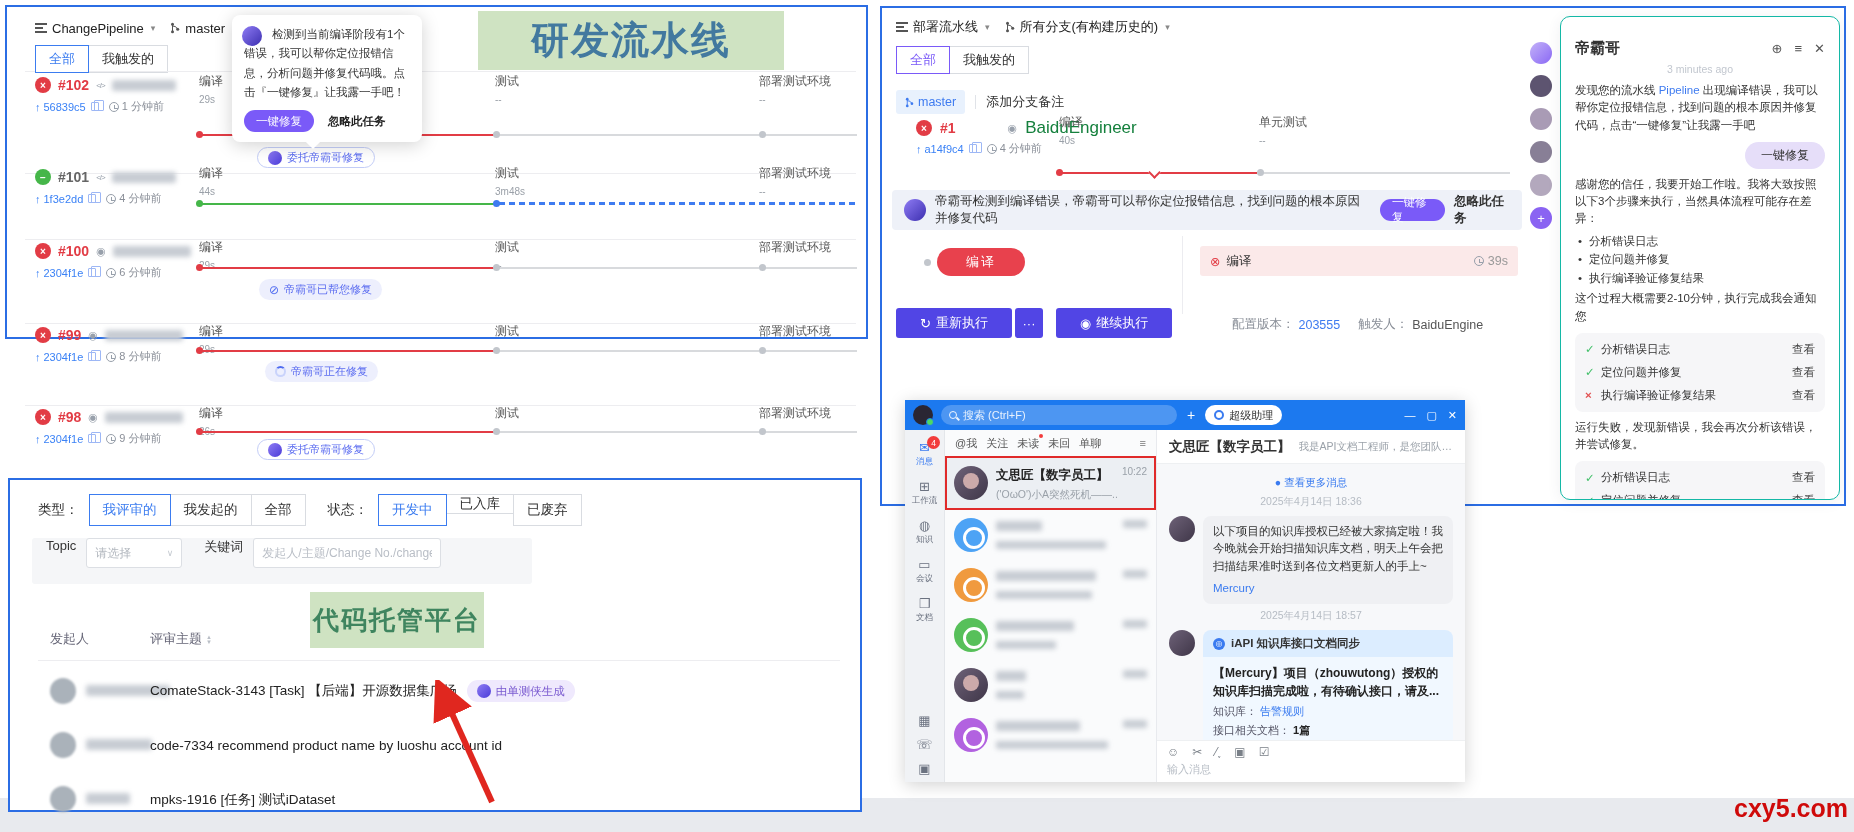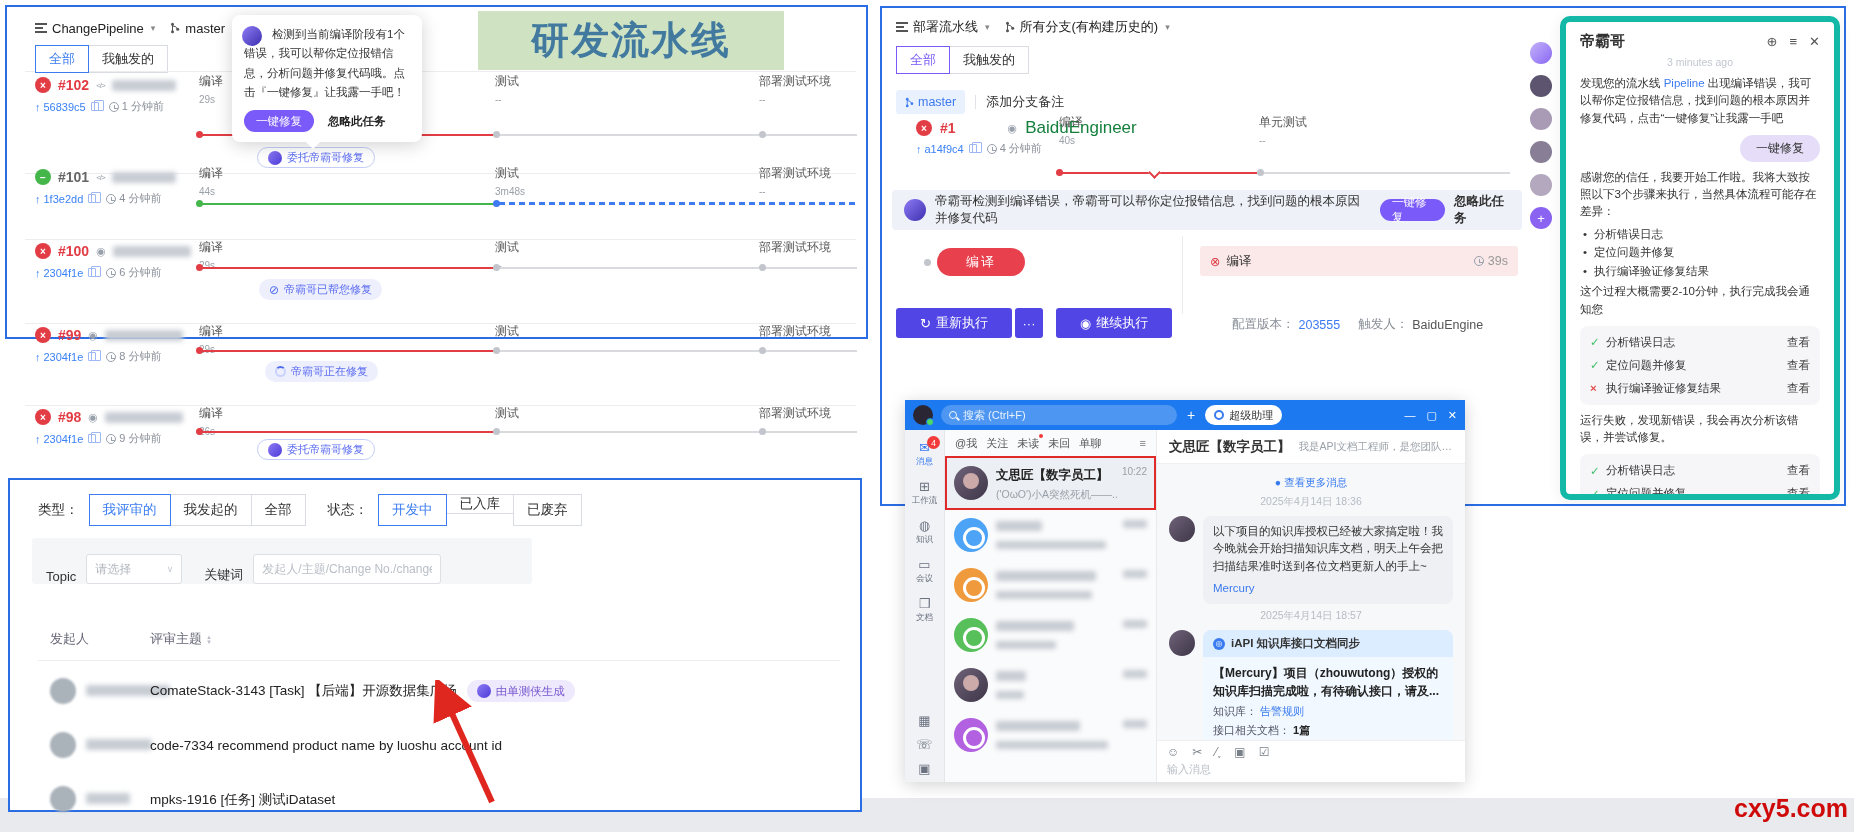--- a/index.html
+++ b/index.html
@@ -52,37 +52,37 @@
 .vnotch{position:absolute;width:9px;height:9px;border-left:2px solid #e23c45;border-bottom:2px solid #e23c45;transform:rotate(-45deg);background:#fff;z-index:3}
 
 .tip{position:absolute;width:190px;background:#fff;border-radius:8px;box-shadow:0 3px 18px rgba(0,0,0,.18);padding:10px 12px 10px 12px;z-index:6}
 .tip::after{content:"";position:absolute;left:76px;bottom:-5px;width:10px;height:10px;background:#fff;transform:rotate(45deg)}
 .tip .txt{font-size:11.5px;line-height:1.68;color:#333}
 .tip .ava{position:absolute;left:10px;top:11px;width:20px;height:20px;border-radius:50%;background:linear-gradient(135deg,#8f7cf4,#3c2fb0)}
 .tip .row{display:flex;align-items:center;gap:14px;margin-top:8px}
 .tip .ign{font-size:11.5px;font-weight:bold;color:#222;cursor:pointer}
 
 .flabel{font-size:13.5px;color:#333}
-.fbar{position:absolute;background:#f5f6f8;border-radius:3px;display:flex;align-items:flex-end;font-size:13px;color:#333}
+.fbar{position:absolute;background:#f5f6f8;border-radius:3px;display:flex;align-items:flex-start;font-size:13px;color:#333}
 .selbox{display:flex;align-items:center;justify-content:space-between;background:#fff;border:1px solid #dcdfe4;border-radius:3px;height:30px;padding:0 8px;font-size:12px;color:#b3b8bf}
 .kwinput{background:#fff;border:1px solid #dcdfe4;border-radius:3px;height:30px;padding:0 8px;font-size:12px;color:#333;outline:none}
 .kwinput::placeholder{color:#b9bec6}
 .thead{font-size:13px;color:#667}
 .rrow .subj{font-size:13.5px;color:#222}
 .gen-badge{display:inline-flex;align-items:center;gap:5px;background:#efe9fd;border-radius:11px;height:22px;padding:0 10px;font-size:11.5px;color:#7a5ad0;margin-left:10px;vertical-align:middle}
 .avatar26{width:26px;height:26px;border-radius:50%;background:#aab2ba;filter:blur(1px)}
 
 .chip{display:inline-flex;align-items:center;gap:4px;background:#e8f1fd;color:#3e7bf0;font-size:12.5px;height:24px;padding:0 9px;border-radius:3px}
 .aibar{position:absolute;background:#eef1f8;border-radius:4px;display:flex;align-items:center;gap:9px;padding:0 12px;font-size:12.5px;color:#333}
 .node-red{position:absolute;width:88px;height:28px;border-radius:14px;background:#e8414d;color:#fff;font-size:13px;display:flex;align-items:center;justify-content:center;letter-spacing:2px}
 .detailrow{position:absolute;background:#fbe9e9;border-radius:3px;display:flex;align-items:center;padding:0 10px;font-size:12.5px;color:#333}
 .act-btn{display:inline-flex;align-items:center;justify-content:center;gap:5px;background:#5145e5;color:#fff;font-size:13px;height:30px;border-radius:3px;cursor:pointer}
 .meta{font-size:12.5px;color:#8a8f98}
 
-.ast{position:absolute;background:#fff;border:6px solid #14b8a6;border-radius:10px;box-shadow:0 2px 14px rgba(60,60,90,.08);padding:10px 14px;overflow:hidden;z-index:3}
+.ast{position:absolute;background:#fff;border:1px solid #14b8a6;border-radius:10px;box-shadow:0 2px 14px rgba(60,60,90,.08);padding:22px 14px;overflow:hidden;z-index:3}
 .ast p{font-size:11.5px;line-height:1.5;color:#333;margin-top:7px}
 .ast .hd{display:flex;align-items:center}
 .ast .hd .t{font-size:15px;font-weight:bold;flex:1}
 .ast .hd .ic{font-size:13px;color:#555;margin-left:12px;cursor:pointer}
 .ast .ts{text-align:center;font-size:10.5px;color:#c2c7cf;margin-top:5px}
 .ast a{color:#3e7bf0;text-decoration:none}
 .ast .reply{display:flex;justify-content:flex-end;margin:8px 0 2px}
 .ast .reply span{background:#e6def9;border-radius:14px;padding:5px 16px;font-size:12px;color:#333}
 .ast ul{list-style:none;margin-top:4px}
 .ast li{font-size:11.5px;line-height:1.65;color:#333;padding-left:14px;position:relative}
@@ -408,20 +408,23 @@
     <div class="fbar" style="left:22px;top:58px;width:500px;height:46px;padding:0 14px;gap:10px">
       <span>Topic</span>
       <div class="selbox" style="width:96px">
           <span>请选择</span>
           <span style="color:#c4c9d0;font-size:9px">∨</span>
         </div>
       <span style="margin-left:12px">关键词</span>
       <input class="kwinput" style="width: 188px;" placeholder="发起人/主题/Change No./changeid">
     </div>
 
+    <div class="banner" style="left:300px;top:112px;width:174px;height:56px;font-size:26px">
+        <span style="color:#3f855f">代码托管平台</span>
+      </div>
 
     <div class="thead abs" style="left:40px;top:150px">发起人</div>
     <div class="thead abs" style="left:140px;top:150px"><span>评审主题</span><span class="i-sort"><b>▲</b><b>▼</b></span></div>
     <div class="sep" style="top:180px;left:28px;right:20px"></div>
 
     <div class="rrow">
       <div class="avatar26 abs" style="left:40px;top:198px"></div>
       <span class="blur abs" style="left:76px;top:205px;width:84px;height:11px"></span>
       <div class="abs" style="left:140px;top:200px;white-space:nowrap"><span class="subj">ComateStack-3143 [Task] 【后端】开源数据集广场</span><span class="gen-badge">
             <span class="mini-ava"></span>

